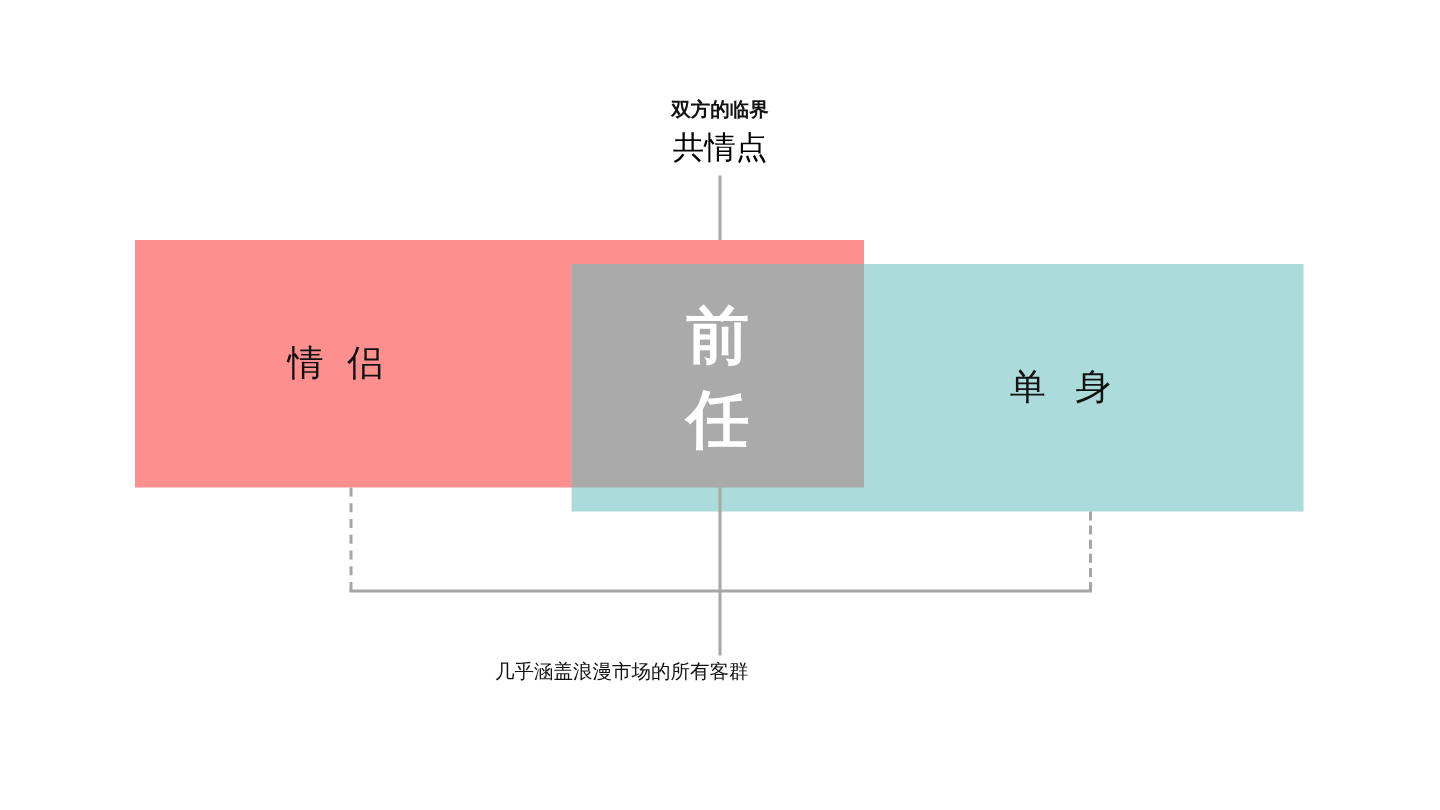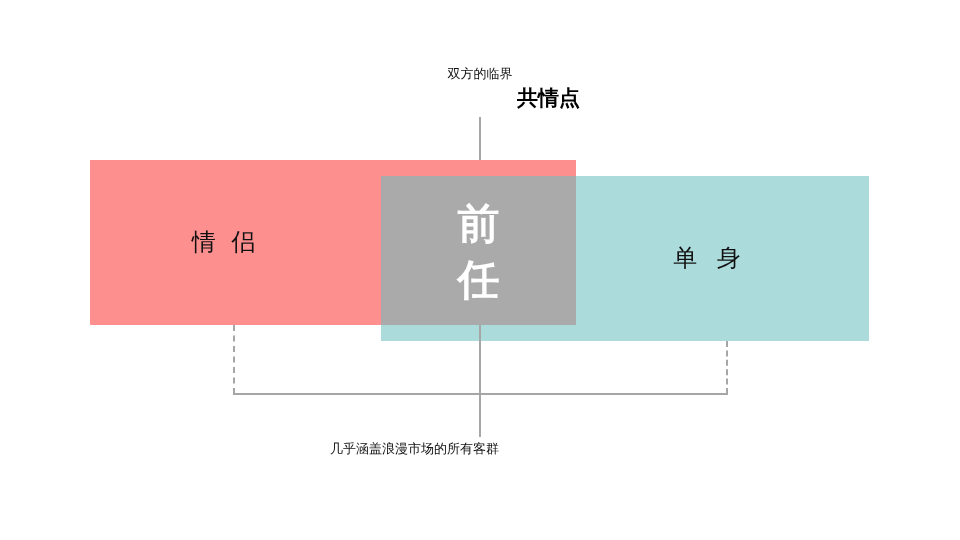--- a/index.html
+++ b/index.html
@@ -4,25 +4,25 @@
   <style>
     html, body { margin: 0; padding: 0; }
     body {
       width: 960px; height: 540px; position: relative; overflow: hidden;
       background: #ffffff;
       font-family: "DejaVu Sans", "Liberation Sans", sans-serif;
     }
     .abs { position: absolute; }
     .top-sub {
       left: 380px; width: 200px; top: 66px; text-align: center;
-      font-size: 13px; color: #111; line-height: 16px;
+      font-size: 13px; color: #111; line-height: 16px; font-weight: bold;
     }
     .top-title {
-      left: 380px; width: 200px; top: 84px; text-align: right;
-      font-size: 21px; font-weight: bold; color: #000; line-height: 28px;
+      left: 380px; width: 200px; top: 84px; text-align: center;
+      font-size: 21px; font-weight: normal; color: #000; line-height: 28px;
     }
     .vline-top { left: 479px; top: 117px; width: 2px; height: 60px; background: #a6a6a6; }
     .vline-bottom { left: 479px; top: 325px; width: 2px; height: 112px; background: #a6a6a6; }
     .rect-couple { left: 90px; top: 160px; width: 486px; height: 165px; background: #fe8f8f; }
     .rect-single { left: 381px; top: 176px; width: 488px; height: 165px; background: #acdbdb; }
     .rect-ex { left: 381px; top: 176px; width: 195px; height: 149px; background: #aaaaaa; }
     .label-couple {
       left: 90px; width: 271px; top: 226px; text-align: center;
       font-size: 24px; color: #111; letter-spacing: 4px; line-height: 32px;
     }

